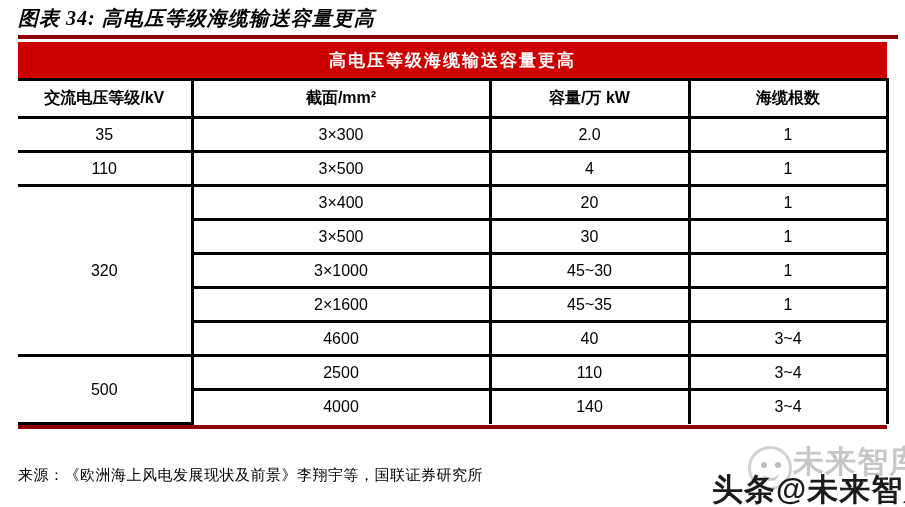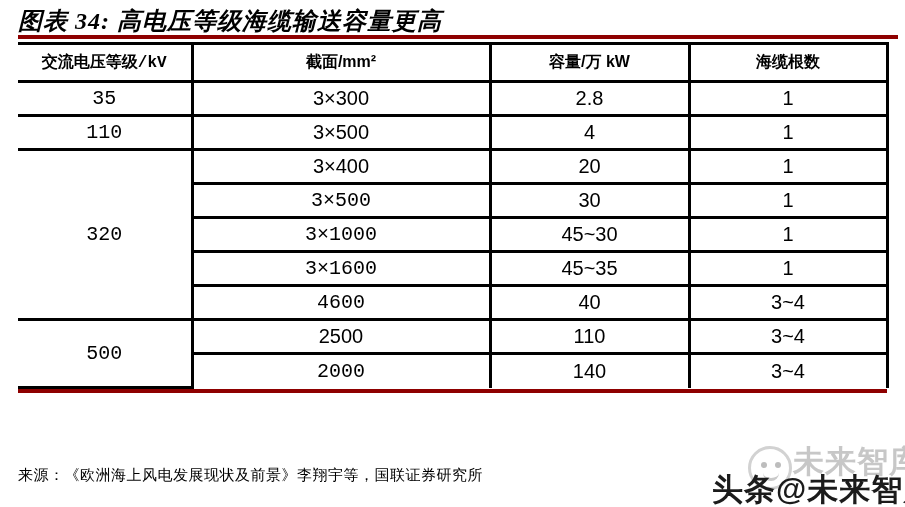--- a/index.html
+++ b/index.html
@@ -15,21 +15,21 @@
     position:relative;
     background:#ffffff;
     overflow:hidden;
     font-family:"Liberation Sans", sans-serif;
     color:#000;
   }
   .page-title{
     position:absolute;left:18px;top:5px;
     font-family:"Liberation Serif", serif;
     font-weight:bold;font-style:italic;
-    font-size:24px;letter-spacing:1px;
+    font-size:20px;letter-spacing:1px;
     white-space:nowrap;
   }
   .title-rule{
     position:absolute;left:18px;top:35px;
     width:880px;height:4px;
     background:var(--dark-red);
   }
   .table-wrap{
     position:absolute;left:18px;top:42px;width:869px;
     border-bottom:4px solid var(--dark-red);
@@ -40,28 +40,28 @@
     color:#fff;font-weight:bold;font-size:17px;
     display:flex;align-items:center;justify-content:center;
     letter-spacing:2px;
   }
   table.cap{
     width:100%;border-collapse:collapse;table-layout:fixed;
   }
   table.cap th, table.cap td{
     border:3px solid var(--border-black);
     text-align:center;vertical-align:middle;
-    font-size:20px;
+    font-size:16px;
     background:#fff;
   }
   table.cap th{
     height:38px;font-weight:bold;font-size:16px;border-top:3px solid var(--border-black);
   }
   table.cap td{height:34px;}
-  table.cap th:first-child, table.cap td:first-child{border-left:none;font-family:Liberation Mono, monospace;}
+  table.cap th:first-child, table.cap td:first-child{border-left:none;}
   table.cap tr:last-child td{border-bottom:none;}
   .source-note{
     position:absolute;left:18px;top:466px;
     font-family:Liberation Serif, serif;
     font-size:15px;letter-spacing:0.5px;
     white-space:nowrap;
   }
   .wm-light-text{
     position:absolute;left:793px;top:441px;
     font-size:31px;font-weight:bold;
@@ -90,40 +90,41 @@
     white-space:nowrap;letter-spacing:1px;
   }
 </style>
 </head>
 <body>
 
 <div class="page-title">图表 34:  高电压等级海缆输送容量更高</div>
 <div class="title-rule"></div>
 
 <div class="table-wrap">
+  <div class="banner">高电压等级海缆输送容量更高</div>
   <table class="cap">
     <colgroup>
       <col style="width:174px">
       <col style="width:298px">
       <col style="width:199px">
       <col style="width:198px">
     </colgroup>
     <thead>
       <tr>
         <th>交流电压等级/kV</th>
         <th>截面/mm²</th>
         <th>容量/万 kW</th>
         <th>海缆根数</th>
       </tr>
     </thead>
     <tbody>
       <tr>
         <td>35</td>
         <td>3×300</td>
-        <td>2.8</td>
+        <td>2.0</td>
         <td>1</td>
       </tr>
       <tr>
         <td>110</td>
         <td>3×500</td>
         <td>4</td>
         <td>1</td>
       </tr>
       <tr>
         <td rowspan="5">320</td>
@@ -135,37 +136,37 @@
         <td>3×500</td>
         <td>30</td>
         <td>1</td>
       </tr>
       <tr>
         <td>3×1000</td>
         <td>45~30</td>
         <td>1</td>
       </tr>
       <tr>
-        <td>3×1600</td>
+        <td>2×1600</td>
         <td>45~35</td>
         <td>1</td>
       </tr>
       <tr>
         <td>4600</td>
         <td>40</td>
         <td>3~4</td>
       </tr>
       <tr>
         <td rowspan="2">500</td>
         <td>2500</td>
         <td>110</td>
         <td>3~4</td>
       </tr>
       <tr>
-        <td>2000</td>
+        <td>4000</td>
         <td>140</td>
         <td>3~4</td>
       </tr>
     </tbody>
   </table>
 </div>
 
 <div class="source-note">来源：《欧洲海上风电发展现状及前景》李翔宇等，国联证券研究所</div>
 
 <div class="wm-light-text">未来智库</div>

